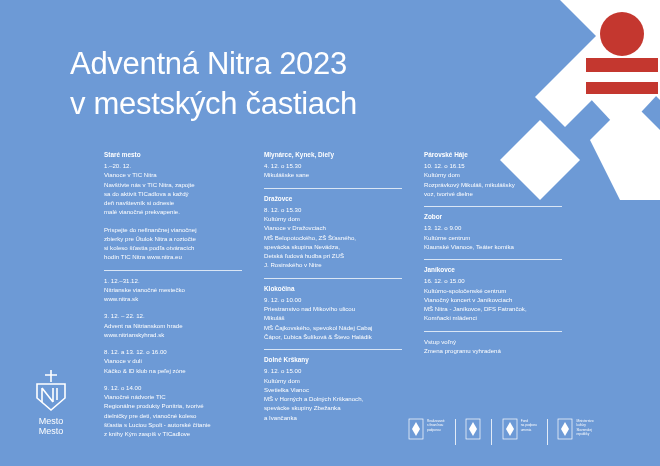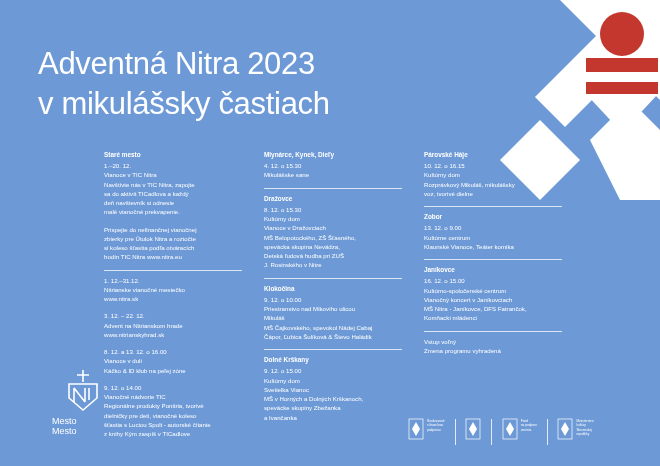--- a/index.html
+++ b/index.html
@@ -25,21 +25,21 @@
     position: absolute;
     left: 38px;
     top: 44px;
     width: 420px;
     color: #ffffff;
     font-size: 31px;
     line-height: 1.28;
     font-weight: normal;
     letter-spacing: -0.3px;
   }
-  .title .l1, .title .l2 { display: block; white-space: nowrap; }
+  .title .l1, .title .l2 { display: block; white-space: nowrap; margin-left: 32px; }
 
   
   .art {
     position: absolute;
     right: 0;
     top: 0;
     width: 270px;
     height: 200px;
     pointer-events: none;
   }
@@ -74,25 +74,25 @@
   .rule {
     border: none;
     border-top: 0.7px solid rgba(255,255,255,0.75);
     margin: 5px 0 5px 0;
     width: 138px;
   }
 
   
   .logo {
     position: absolute;
-    left: 52px;
+    left: 20px;
     top: 368px;
     width: 62px;
     color: #ffffff;
-    text-align: left;
+    text-align: center;
   }
   .logo .mark {
     width: 40px;
     height: 44px;
     margin: 0 auto 4px auto;
     position: relative;
   }
   .logo .txt {
     font-size: 9px;
     line-height: 1.15;
@@ -149,21 +149,21 @@
         <rect x="196" y="58" width="72" height="14" fill="#c4372f"></rect>
         <rect x="196" y="72" width="72" height="10" fill="#ffffff"></rect>
         <rect x="196" y="82" width="72" height="12" fill="#c4372f"></rect>
         <path d="M196 94 L268 94 L240 124 L224 124 Z" fill="#ffffff"></path>
       </g>
     </svg>
   </div>
 
   <div class="title">
     <span class="l1">Adventná Nitra 2023</span>
-    <span class="l2">v mikulášsky častiach</span>
+    <span class="l2">v mestských častiach</span>
   </div>
 
   <div class="cols">
     <div class="col col-1">
         <div class="block">
           <div class="hd">Staré mesto</div>
           <span class="ln">1.–20. 12.</span>
           <span class="ln">Vianoce v TIC Nitra</span>
           <span class="ln">Navštívte nás v TIC Nitra, zapojte</span>
           <span class="ln">sa do aktivít TICadlova a každý</span>

